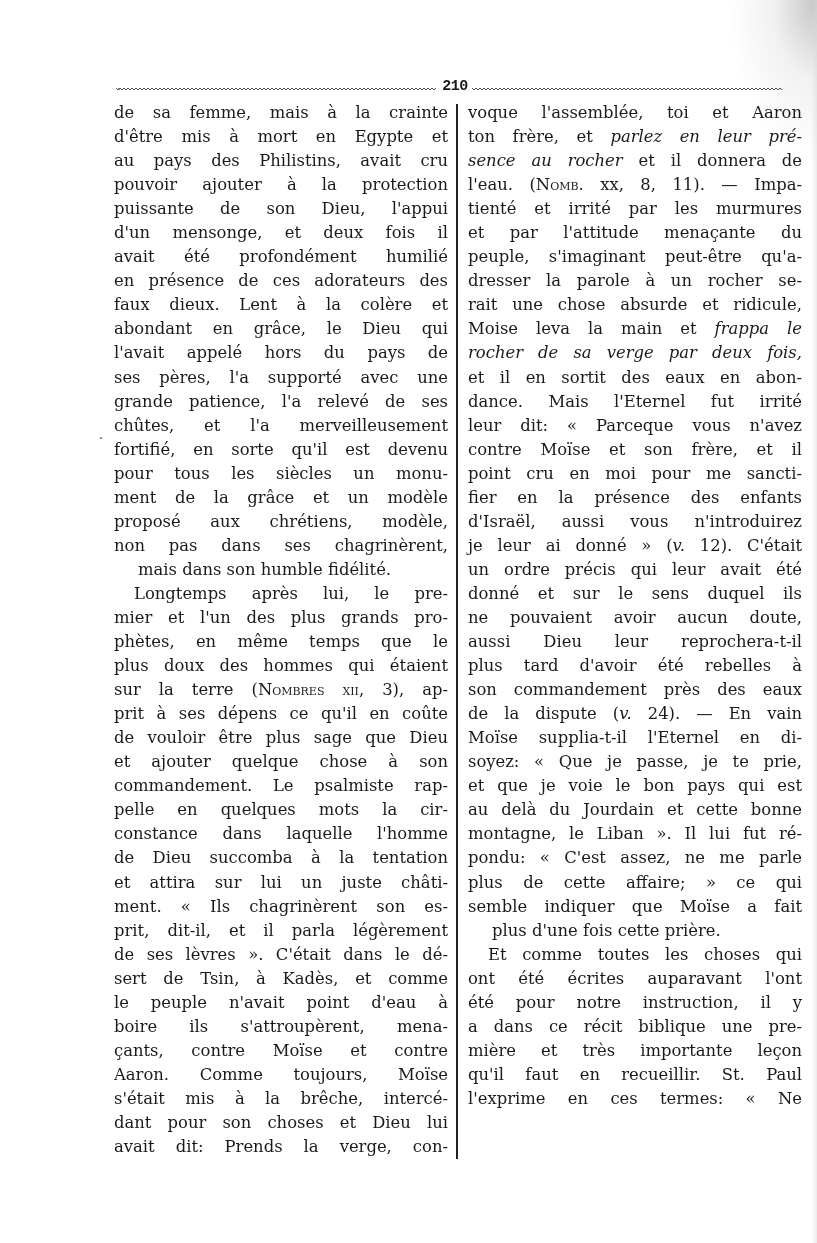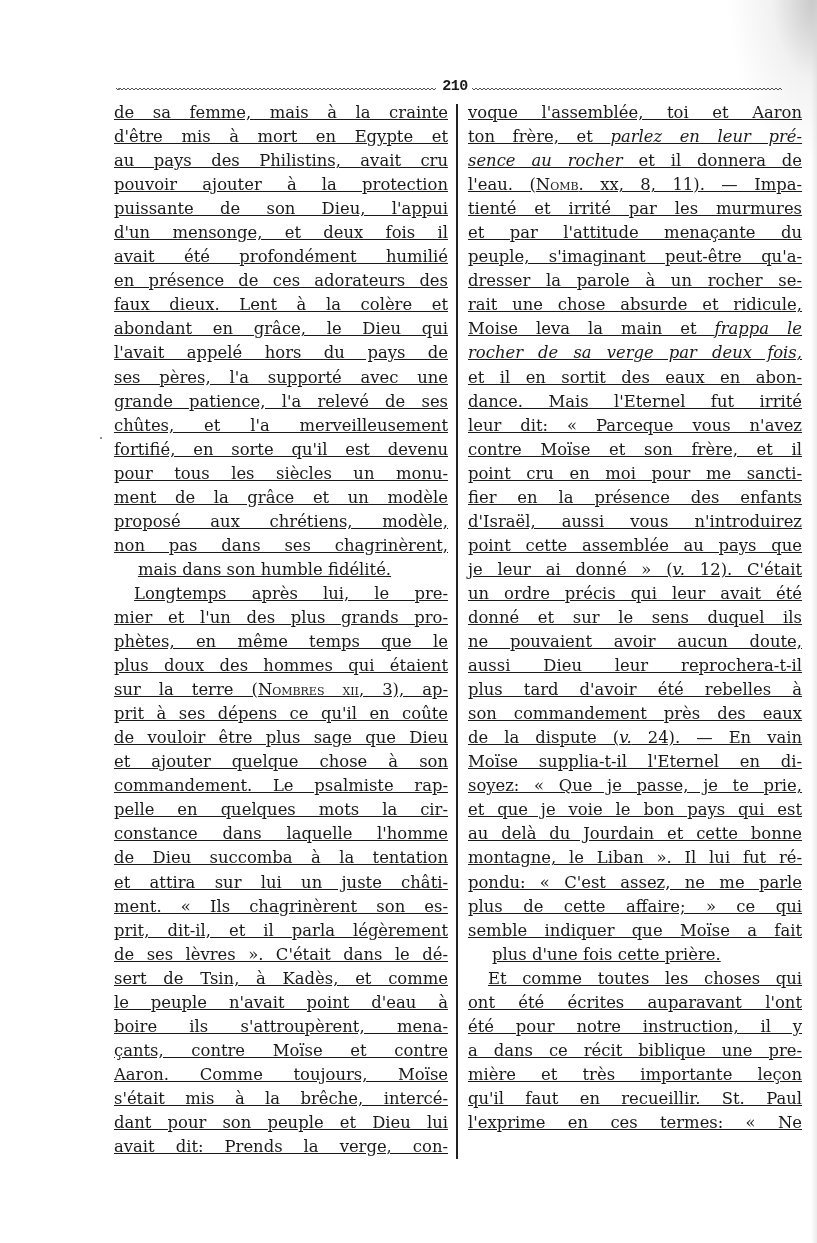--- a/index.html
+++ b/index.html
@@ -30,21 +30,21 @@
     }
     .wave.left { left: 0; width: 320px; }
     .wave.right { left: 356px; width: 310px; }
     .page-number {
       position: absolute; left: 322px; top: 0; width: 34px; text-align: center;
       font-family: Liberation Mono, monospace; font-weight: bold; font-size: 15px;
       letter-spacing: -0.5px;
     }
     .column {
       position: absolute; top: 101px; width: 334px;
-      font-size: 16.4px; line-height: 24.05px; text-decoration: underline;
+      font-size: 16.4px; line-height: 24.05px;
     }
     .col-left { left: 114px; }
     .col-right { left: 468px; width: 334px; }
     .line {
       display: block; height: 24.05px; white-space: nowrap;
       text-align: justify; text-align-last: justify;
     }
     .line.last { text-align-last: left; margin-left: 24px; }
     .line.indent { padding-left: 20px; }
     .sc { font-variant: small-caps; }
@@ -103,21 +103,21 @@
     <span class="line">et attira sur lui un juste châti-</span>
     <span class="line">ment. « Ils chagrinèrent son es-</span>
     <span class="line">prit, dit-il, et il parla légèrement</span>
     <span class="line">de ses lèvres ». C'était dans le dé-</span>
     <span class="line">sert de Tsin, à Kadès, et comme</span>
     <span class="line">le peuple n'avait point d'eau à</span>
     <span class="line">boire ils s'attroupèrent, mena-</span>
     <span class="line">çants, contre Moïse et contre</span>
     <span class="line">Aaron. Comme toujours, Moïse</span>
     <span class="line">s'était mis à la brêche, intercé-</span>
-    <span class="line">dant pour son peuple et Dieu lui</span>
+    <span class="line">dant pour son choses et Dieu lui</span>
     <span class="line">avait dit: Prends la verge, con-</span>
   </div>
 <div class="divider"></div>
 <div class="column col-right">
     <span class="line">voque l'assemblée, toi et Aaron</span>
     <span class="line"><span>ton frère, et </span><span class="it">parlez en leur pré-</span></span>
     <span class="line"><span class="it">sence au rocher</span><span> et il donnera de</span></span>
     <span class="line"><span>l'eau. (</span><span class="sc">Nomb</span><span>. xx, 8, 11). — Impa-</span></span>
     <span class="line">tienté et irrité par les murmures</span>
     <span class="line">et par l'attitude menaçante du</span>
@@ -126,21 +126,20 @@
     <span class="line">rait une chose absurde et ridicule,</span>
     <span class="line"><span>Moise leva la main et </span><span class="it">frappa le</span></span>
     <span class="line"><span class="it">rocher de sa verge par deux fois,</span></span>
     <span class="line">et il en sortit des eaux en abon-</span>
     <span class="line">dance. Mais l'Eternel fut irrité</span>
     <span class="line">leur dit: « Parceque vous n'avez</span>
     <span class="line">contre Moïse et son frère, et il</span>
     <span class="line">point cru en moi pour me sancti-</span>
     <span class="line">fier en la présence des enfants</span>
     <span class="line">d'Israël, aussi vous n'introduirez</span>
-    <span class="line">point cette assemblée au pays que</span>
     <span class="line"><span>je leur ai donné » (</span><span class="it">v.</span><span> 12). C'était</span></span>
     <span class="line">un ordre précis qui leur avait été</span>
     <span class="line">donné et sur le sens duquel ils</span>
     <span class="line">ne pouvaient avoir aucun doute,</span>
     <span class="line">aussi Dieu leur reprochera-t-il</span>
     <span class="line">plus tard d'avoir été rebelles à</span>
     <span class="line">son commandement près des eaux</span>
     <span class="line"><span>de la dispute (</span><span class="it">v.</span><span> 24). — En vain</span></span>
     <span class="line">Moïse supplia-t-il l'Eternel en di-</span>
     <span class="line">soyez: « Que je passe, je te prie,</span>

